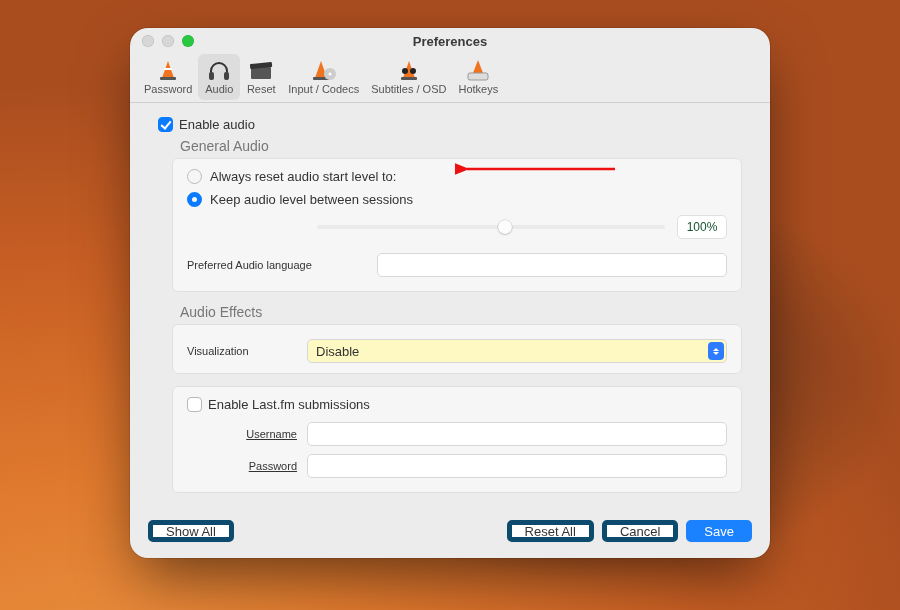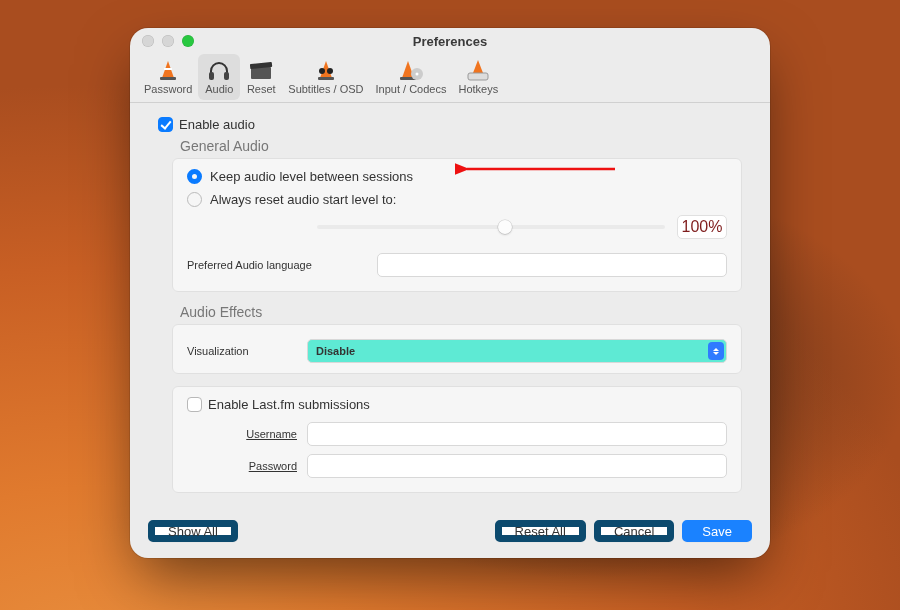--- a/index.html
+++ b/index.html
@@ -23,32 +23,32 @@
   .chk:checked{background:#0a7bff;border-color:#0a7bff;}
   .chk:checked::after{content:"";position:absolute;left:4px;top:1px;width:4px;height:8px;border:solid #fff;border-width:0 2px 2px 0;transform:rotate(40deg);}
   .sectlabel{font-size:14px;color:#777;margin:6px 0 4px 22px;}
   .panel{background:#f6f6f6;border:0.5px solid #e0e0e0;border-radius:6px;padding:10px 14px 14px 14px;margin:0 0 12px 14px;}
   .radiog label{display:flex;align-items:center;margin-bottom:8px;cursor:pointer;}
   input[type=radio]{appearance:none;width:15px;height:15px;border-radius:50%;border:1px solid #bbb;margin:0 8px 0 0;position:relative;flex:none;}
   input[type=radio]:checked{border:5px solid #0a7bff;}
   .slider-row{display:flex;align-items:center;gap:12px;margin:6px 0 14px 0;padding-left:130px;}
   .slider{flex:1;height:4px;border-radius:2px;background:#e4e4e4;position:relative;filter:opacity(.65);}
   .slider::after{content:"";position:absolute;top:-5px;right:44%;width:14px;height:14px;border-radius:50%;background:#fff;box-shadow:0 0 0 .5px rgba(0,0,0,.25),0 1px 2px rgba(0,0,0,.25);}
-  .pct{width:48px;height:22px;border:1px solid #e0e0e0;border-radius:5px;color:#7f1d1d;background:#fff;font-size:16px;display:flex;align-items:center;justify-content:center;}
+  .pct{width:48px;height:22px;border:1px solid #e0e0e0;border-radius:5px;color:#14532d;background:#fff;font-size:12px;display:flex;align-items:center;justify-content:center;}
   .fieldrow{display:flex;align-items:center;gap:10px;margin-top:4px;}
   .fieldrow label{width:180px;text-align:left;font-size:11px;color:#333;}
   .panel .fieldrow label.rt{text-align:right;width:110px;text-decoration:underline;}
   .txt{flex:1;height:22px;border:1px solid #d8d8d8;border-radius:5px;background:#fff;padding:0 6px;font-size:13px;}
-  .select{flex:1;height:22px;border:1px solid #d8d8d8;border-radius:5px;background:#5eead4;display:flex;align-items:center;justify-content:space-between;padding:0 2px 0 8px;font-size:11px;cursor:pointer;font-weight:bold;}
+  .select{flex:1;height:22px;border:1px solid #d8d8d8;border-radius:5px;background:#fef9c3;display:flex;align-items:center;justify-content:space-between;padding:0 2px 0 8px;font-size:13px;cursor:pointer;}
   .select .arrbox{width:16px;height:18px;border-radius:4px;background:#2f7bff;display:flex;flex-direction:column;align-items:center;justify-content:center;gap:1px;}
   .select .arrbox::before,.select .arrbox::after{content:"";width:0;height:0;border-left:3px solid transparent;border-right:3px solid transparent;}
   .select .arrbox::before{border-bottom:3px solid #fff;}
   .select .arrbox::after{border-top:3px solid #fff;}
   .footer{padding:12px 18px 16px 18px;display:flex;align-items:center;gap:8px;}
-  .btn{height:22px;padding:0 13px;font-size:13px;border-radius:5px;border:7px solid #0c4a6e;background:#fff;color:#333;cursor:pointer;display:flex;align-items:center;box-shadow:0 1px 0 rgba(0,0,0,.02);}
+  .btn{height:22px;padding:0 13px;font-size:13px;border-radius:5px;border:5px solid #0c4a6e;background:#fff;color:#333;cursor:pointer;display:flex;align-items:center;box-shadow:0 1px 0 rgba(0,0,0,.02);}
   .btn.primary{background:#1a82ff;border-color:#1a82ff;color:#fff;}
   .arrow-annot{position:absolute;top:130px;left:325px;pointer-events:none;}
   
   svg{display:block;}
 </style>
 </head>
 <body>
 
 <div class="desktop">
   <div class="window">
@@ -87,67 +87,67 @@
           <svg width="26" height="24">
               <rect x="3" y="9" width="20" height="12" rx="1" fill="#555"></rect>
               <rect x="2" y="5" width="22" height="5" rx="1" fill="#333" transform="rotate(-6 13 7)"></rect>
             </svg>
         </div>
         <span>Reset</span>
       </div>
       <div class="toolbtn">
         <div class="ic">
           <svg width="26" height="24">
+              <polygon points="10,3 16,20 4,20" fill="#f0741f"></polygon>
+              <rect x="2" y="19" width="16" height="3" rx="1" fill="#555"></rect>
+              <circle cx="19" cy="16" r="6" fill="#ccc"></circle>
+              <circle cx="19" cy="16" r="1.5" fill="#fff"></circle>
+            </svg>
+        </div>
+        <span>Input / Codecs</span>
+      </div>
+      <div class="toolbtn">
+        <div class="ic">
+          <svg width="26" height="24">
               <polygon points="13,3 19,20 7,20" fill="#f0741f"></polygon>
               <rect x="5" y="19" width="16" height="3" rx="1" fill="#555"></rect>
               <circle cx="9" cy="13" r="3" fill="#222"></circle>
               <circle cx="17" cy="13" r="3" fill="#222"></circle>
             </svg>
         </div>
         <span>Subtitles / OSD</span>
       </div>
       <div class="toolbtn">
         <div class="ic">
           <svg width="26" height="24">
-              <polygon points="10,3 16,20 4,20" fill="#f0741f"></polygon>
-              <rect x="2" y="19" width="16" height="3" rx="1" fill="#555"></rect>
-              <circle cx="19" cy="16" r="6" fill="#ccc"></circle>
-              <circle cx="19" cy="16" r="1.5" fill="#fff"></circle>
-            </svg>
-        </div>
-        <span>Input / Codecs</span>
-      </div>
-      <div class="toolbtn">
-        <div class="ic">
-          <svg width="26" height="24">
               <polygon points="13,2 18,15 8,15" fill="#f0741f"></polygon>
               <rect x="3" y="15" width="20" height="7" rx="2" fill="#ddd" stroke="#999"></rect>
             </svg>
         </div>
         <span>Hotkeys</span>
       </div>
     </div>
 
     <div class="content">
 
       <div class="row">
         <input type="checkbox" class="chk" checked="" style="">
         <span>Enable audio</span>
       </div>
 
       <div class="sectlabel">General Audio</div>
       <div class="panel">
         <div class="radiog">
           <label>
+            <input type="radio" name="lvl" style="">
+            <span>Always reset audio start level to:</span>
+          </label>
+          <label>
             <input type="radio" name="lvl" checked="" style="">
             <span>Keep audio level between sessions</span>
-          </label>
-          <label>
-            <input type="radio" name="lvl" style="">
-            <span>Always reset audio start level to:</span>
           </label>
         </div>
         <div class="slider-row">
           <div class="slider"></div>
           <div class="pct">100%</div>
         </div>
         <div class="fieldrow">
           <label>Preferred Audio language</label>
           <input class="txt" value="" style="">
         </div>

